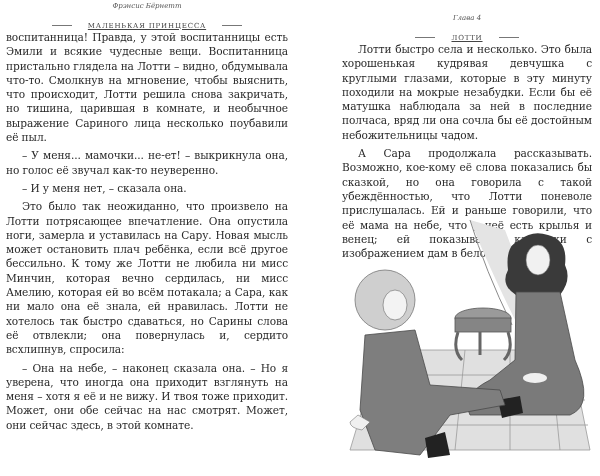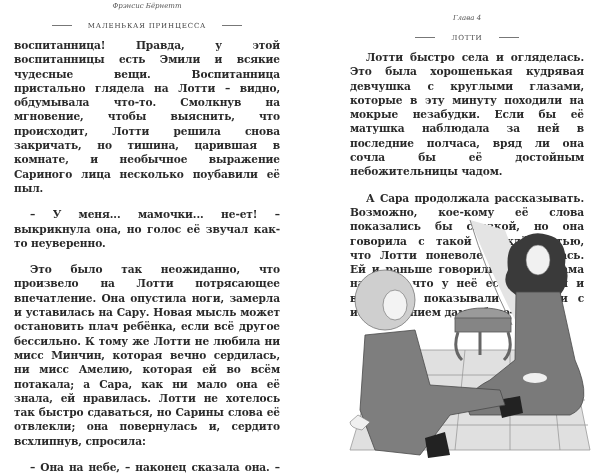--- a/index.html
+++ b/index.html
@@ -15,30 +15,30 @@
     .page.right { padding: 12px 4px 0 38px; }
 
     .running-head { text-align: center; margin-top: 2px; height: 24px; }
     .rh-author, .rh-chapter {
       font-family: "DejaVu Serif", serif; font-style: italic;
       font-size: 7px; color: #555; line-height: 9px; display: block;
     }
     .rh-title {
       display: inline-flex; align-items: center; gap: 16px;
       font-family: "DejaVu Serif", serif;
-      font-size: 7px; letter-spacing: 0.8px; color: #444; line-height: 10px;
+      font-size: 7px; letter-spacing: 0.8px; color: #444; line-height: 10px; text-decoration: underline;
     }
     .rh-rule { display: inline-block; width: 20px; border-top: 0.8px solid #777; }
 
     .body-text {
       font-size: 10.6px; line-height: 14.3px;
       text-align: justify; margin-top: 3px;
       letter-spacing: -0.1px;
     }
-    .body-text p { margin: 12px; text-indent: 16px; font-weight: bold; }
+    .body-text p { margin: 4px; text-indent: 16px; }
     .body-text p.noindent { text-indent: 0; }
 
     .folio {
       position: absolute; bottom: 8px; left: 0; right: 0;
       text-align: center; font-size: 12px; color: #333;
     }
 
     .illustration {
       position: absolute; left: 320px; top: 210px; width: 276px; height: 250px;
     }
@@ -54,36 +54,37 @@
       <span class="rh-author">Фрэнсис Бёрнетт</span>
       <span class="rh-title">
         <span class="rh-rule"></span>
         <span>МАЛЕНЬКАЯ ПРИНЦЕССА</span>
         <span class="rh-rule"></span>
       </span>
     </div>
     <div class="body-text">
       <p class="noindent">воспитанница! Правда, у этой воспитанницы есть Эмили и всякие чудесные вещи. Воспитанница пристально глядела на Лотти – видно, обдумывала что-то. Смолкнув на мгновение, чтобы выяснить, что происходит, Лотти решила снова закричать, но тишина, царившая в комнате, и необычное выражение Сариного лица несколько поубавили её пыл.</p>
       <p>– У меня... мамочки... не-ет! – выкрикнула она, но голос её звучал как-то неуверенно.</p>
+      <p>– И у меня нет, – сказала она.</p>
       <p>Это было так неожиданно, что произвело на Лотти потрясающее впечатление. Она опустила ноги, замерла и уставилась на Сару. Новая мысль может остановить плач ребёнка, если всё другое бессильно. К тому же Лотти не любила ни мисс Минчин, которая вечно сердилась, ни мисс Амелию, которая ей во всём потакала; а Сара, как ни мало она её знала, ей нравилась. Лотти не хотелось так быстро сдаваться, но Сарины слова её отвлекли; она повернулась и, сердито всхлипнув, спросила:</p>
       <p>– Она на небе, – наконец сказала она. – Но я уверена, что иногда она приходит взглянуть на меня – хотя я её и не вижу. И твоя тоже приходит. Может, они обе сейчас на нас смотрят. Может, они сейчас здесь, в этой комнате.</p>
     </div>
   </div>
 
   <div class="page right">
     <div class="running-head">
       <span class="rh-chapter">Глава 4</span>
       <span class="rh-title">
         <span class="rh-rule"></span>
         <span>ЛОТТИ</span>
         <span class="rh-rule"></span>
       </span>
     </div>
     <div class="body-text">
-      <p>Лотти быстро села и огляделась. Это была хорошенькая кудрявая девчушка с круглыми глазами, которые в эту минуту походили на мокрые незабудки. Если бы её матушка наблюдала за ней в последние полчаса, вряд ли она сочла бы её достойным небожительницы чадом.</p>
+      <p>Лотти быстро села и несколько. Это была хорошенькая кудрявая девчушка с круглыми глазами, которые в эту минуту походили на мокрые незабудки. Если бы её матушка наблюдала за ней в последние полчаса, вряд ли она сочла бы её достойным небожительницы чадом.</p>
       <p>А Сара продолжала рассказывать. Возможно, кое-кому её слова показались бы сказкой, но она говорила с такой убеждённостью, что Лотти поневоле прислушалась. Ей и раньше говорили, что её мама на небе, что у неё есть крылья и венец; ей показывали картинки с изображением дам в бело-</p>
     </div>
   </div>
 
   <div class="illustration" aria-label="Two girls in long dresses sitting on a tiled floor beside a round footstool and curtain">
     <svg viewBox="0 0 276 250" xmlns="http://www.w3.org/2000/svg">
 
       <path d="M150 10 Q170 60 200 120 L230 130 Q200 60 185 20 Z" fill="#e4e4e4"></path>
       <path d="M150 10 Q165 60 192 115" stroke="#8a8a8a" stroke-width="1" fill="none"></path>
 

